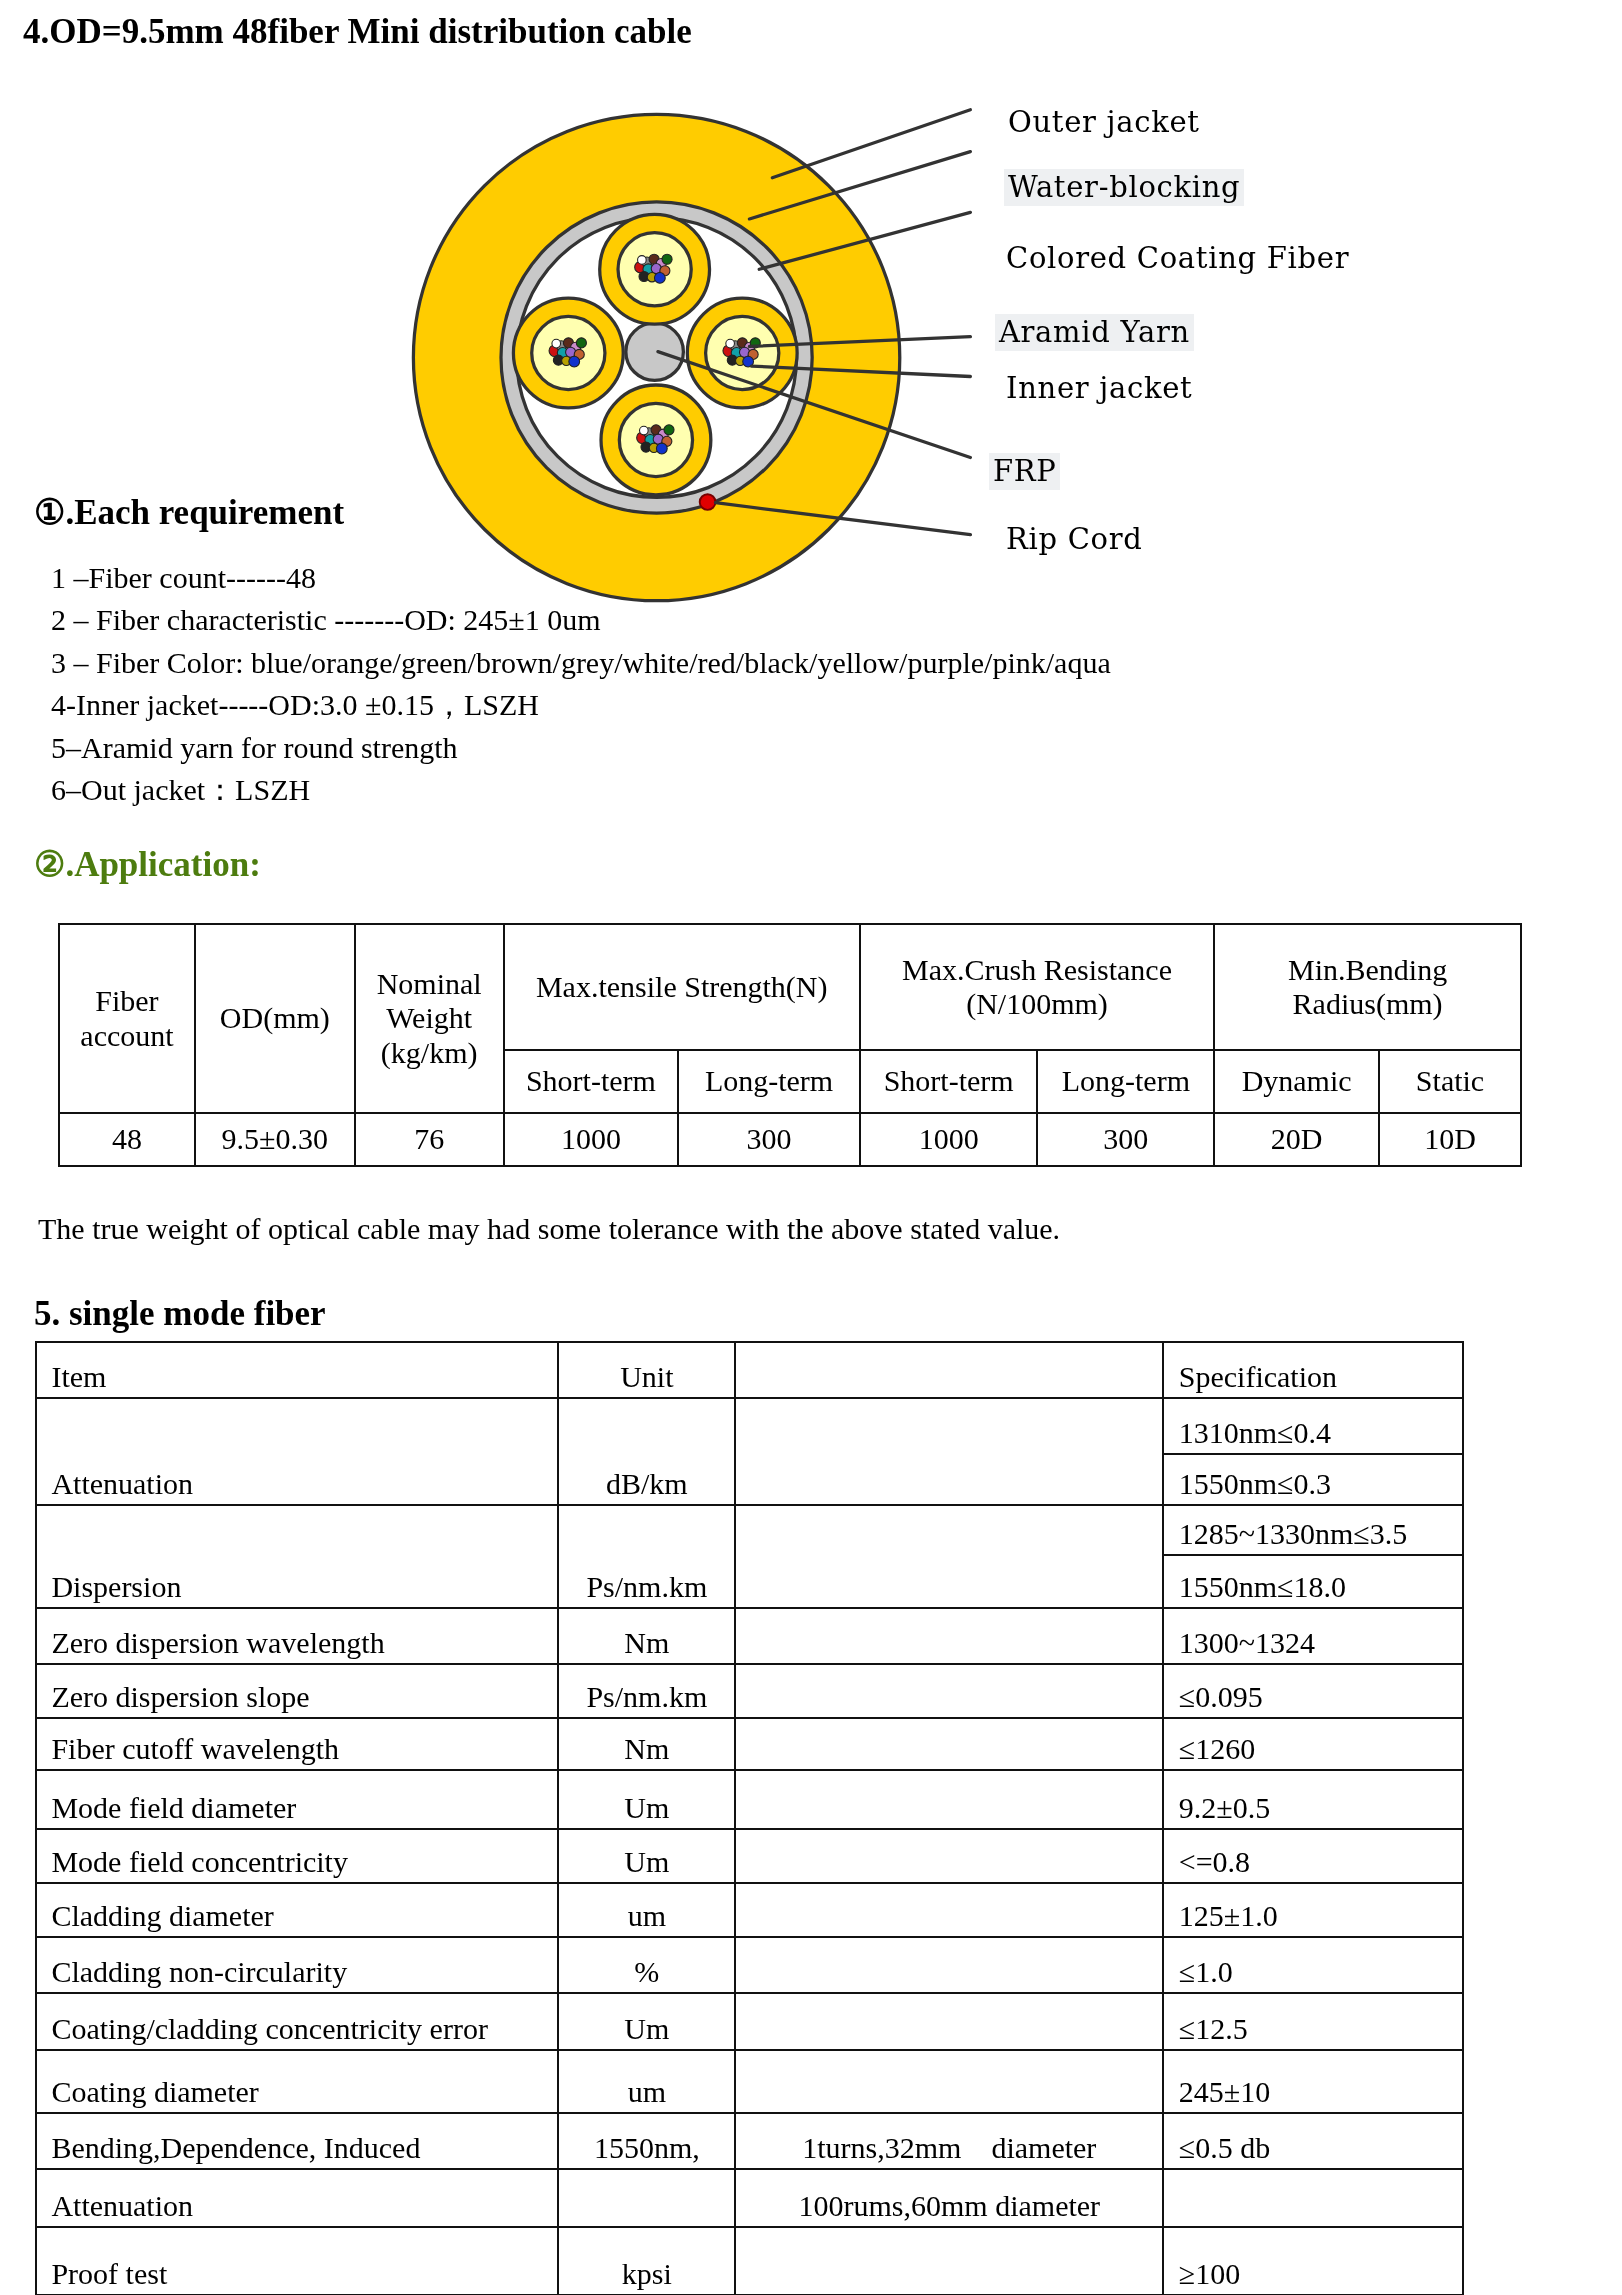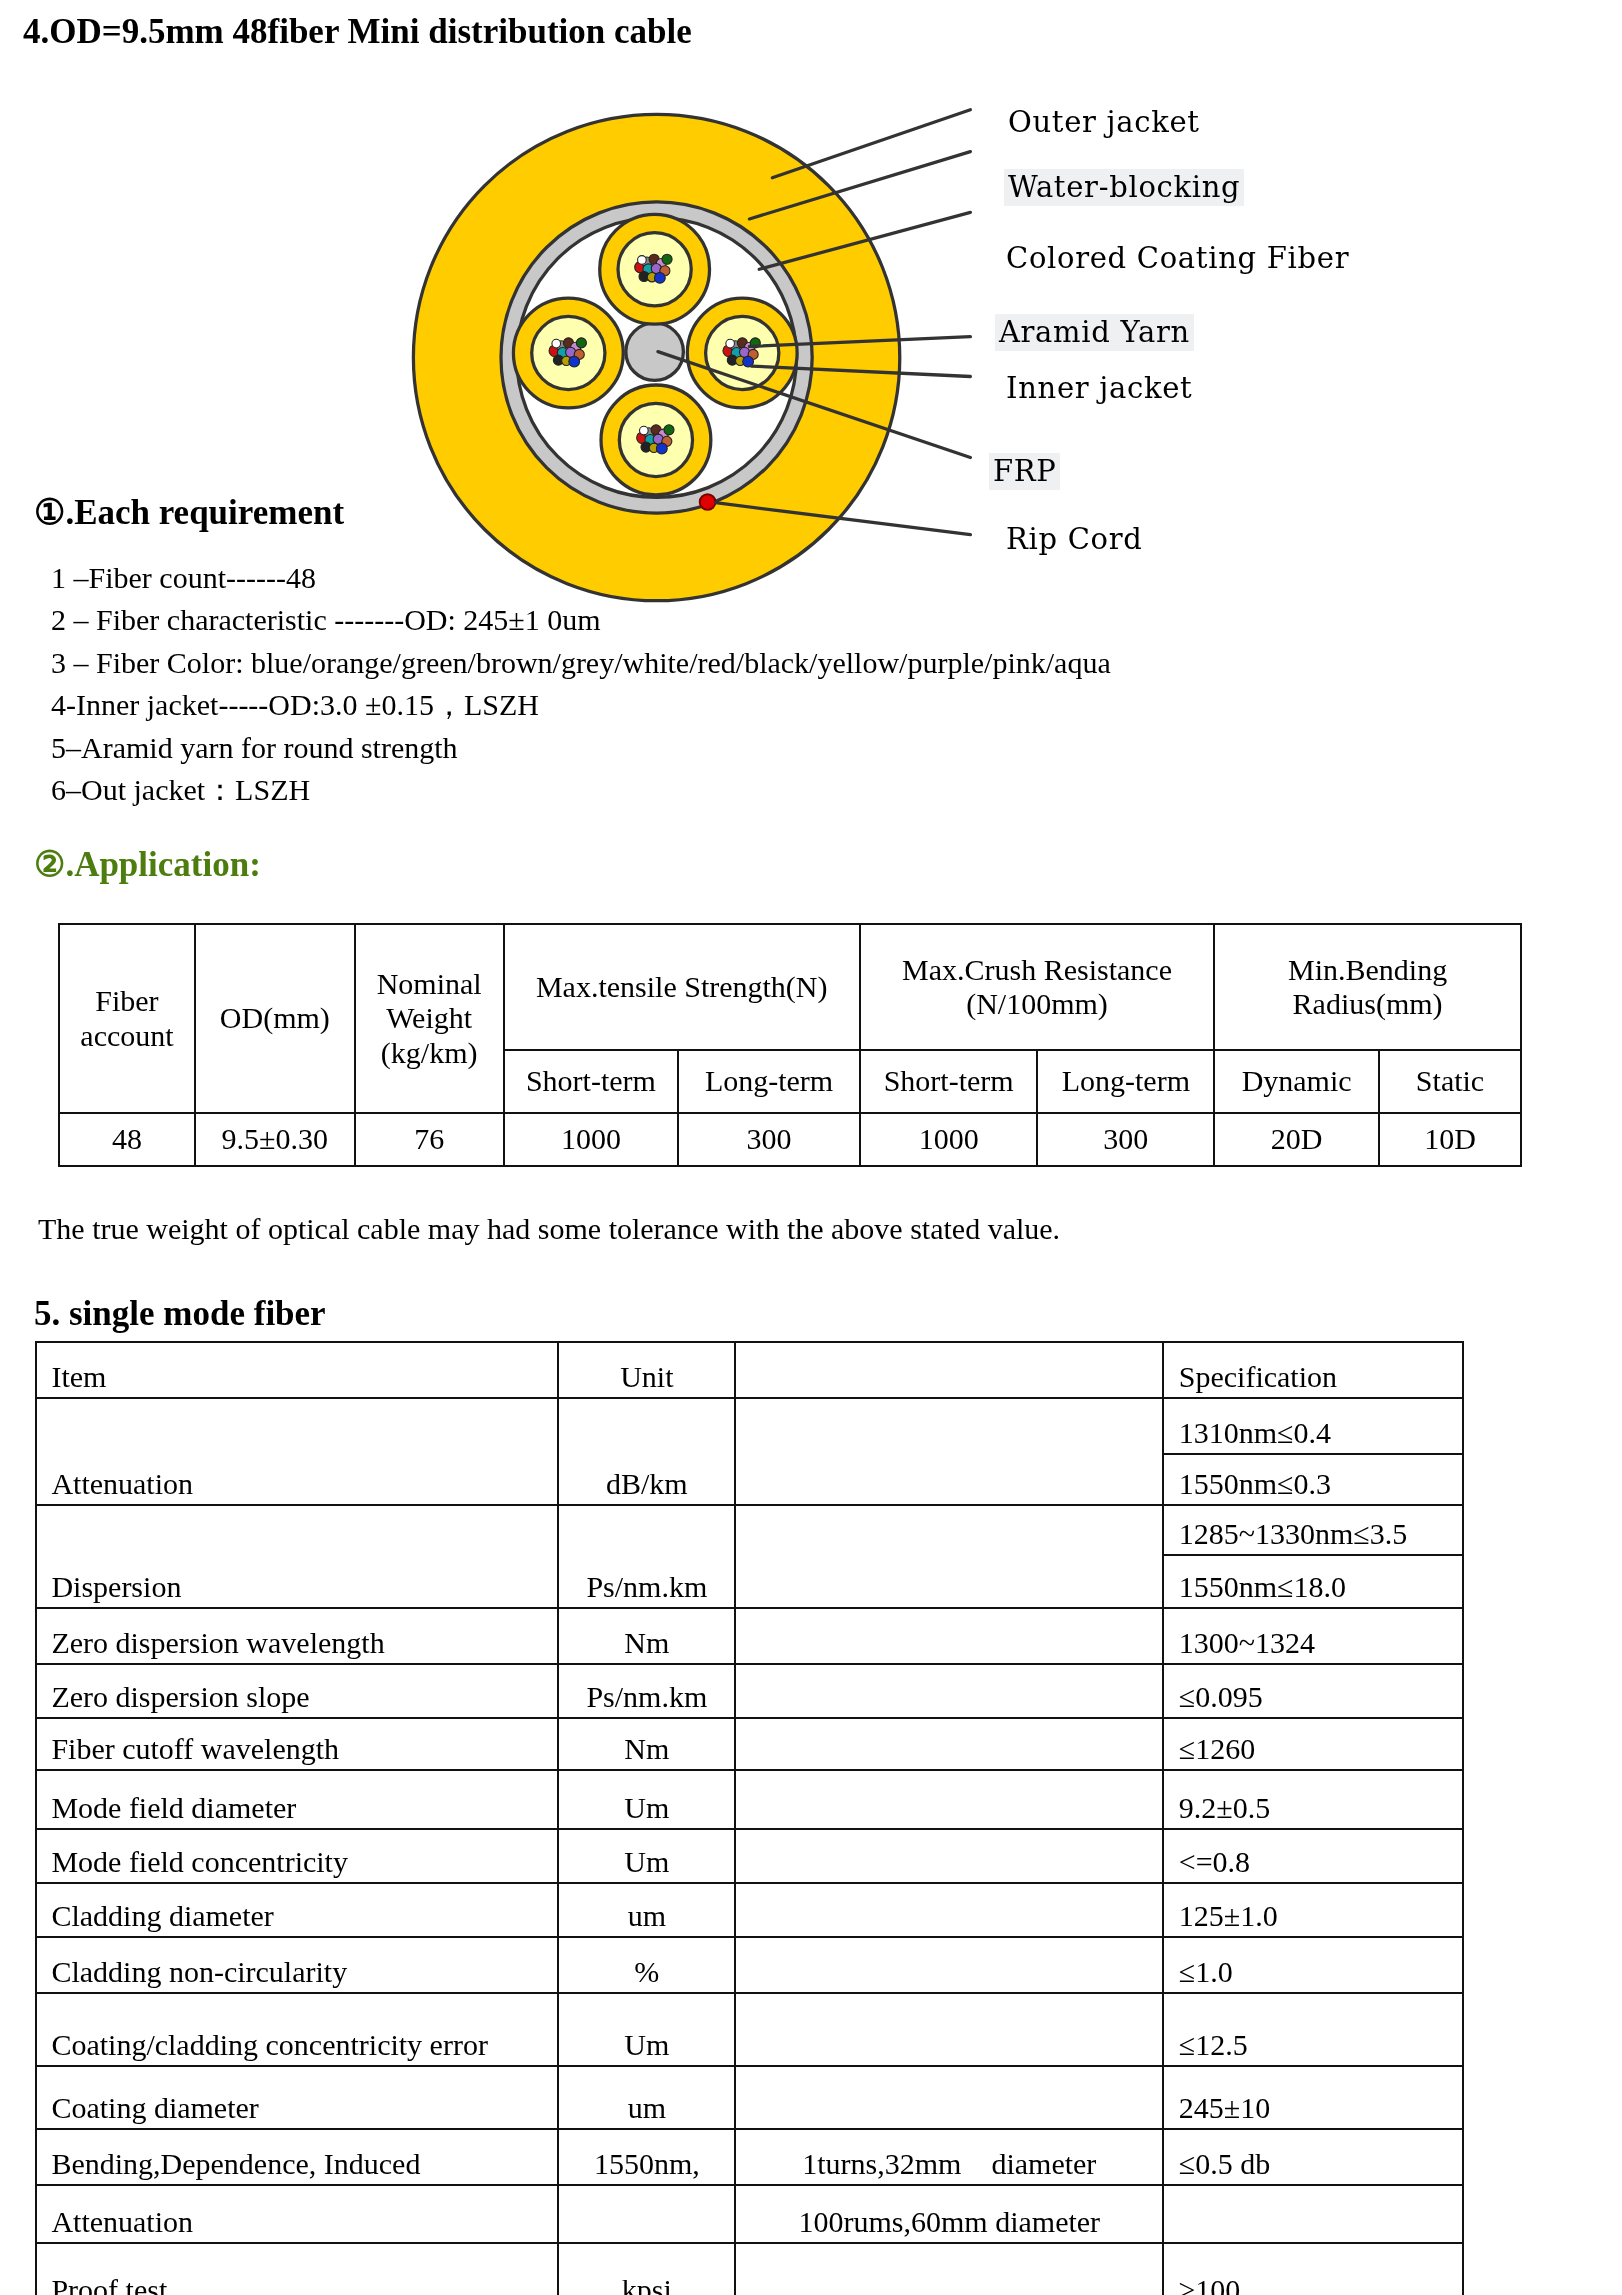--- a/index.html
+++ b/index.html
@@ -221,21 +221,21 @@
     <td class="c">um</td>
     <td class="c"></td>
     <td class="l">125±1.0</td>
   </tr>
   <tr style="height:56px;">
     <td class="l">Cladding non-circularity</td>
     <td class="c">%</td>
     <td class="c"></td>
     <td class="l">≤1.0</td>
   </tr>
-  <tr style="height:73px;">
+  <tr style="height:57px;">
     <td class="l">Coating/cladding concentricity error</td>
     <td class="c">Um</td>
     <td class="c"></td>
     <td class="l">≤12.5</td>
   </tr>
   <tr style="height:63px;">
     <td class="l">Coating diameter</td>
     <td class="c">um</td>
     <td class="c"></td>
     <td class="l">245±10</td>

